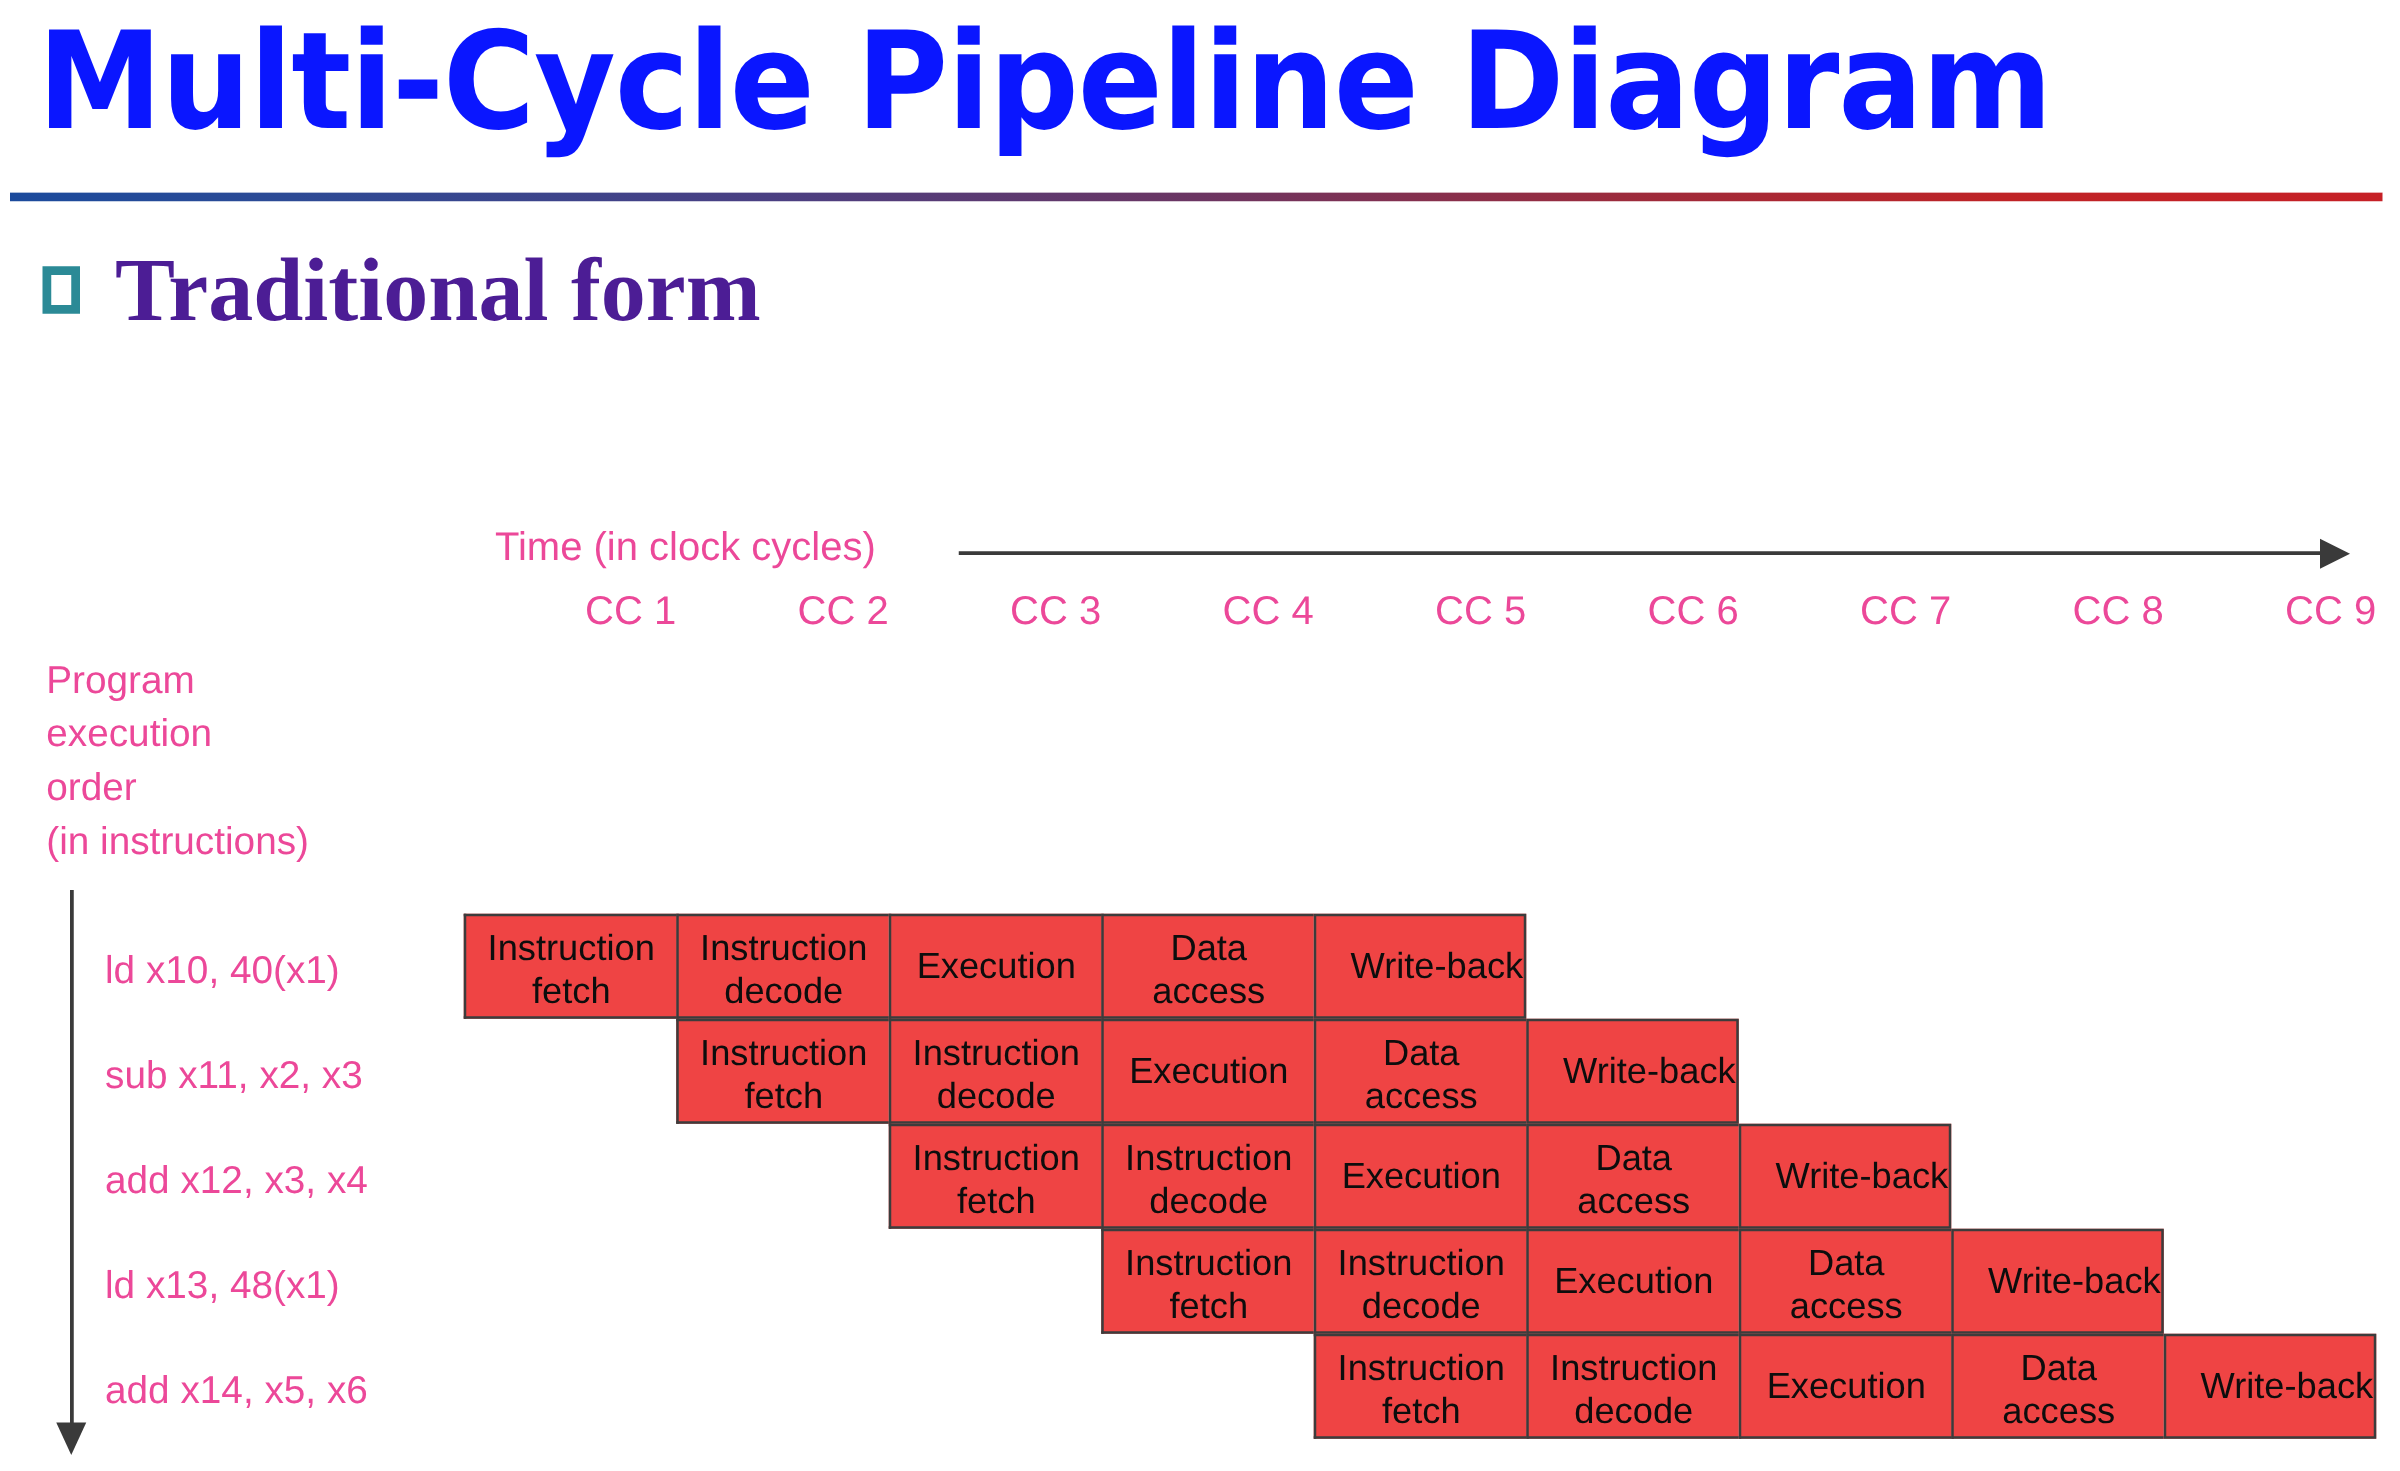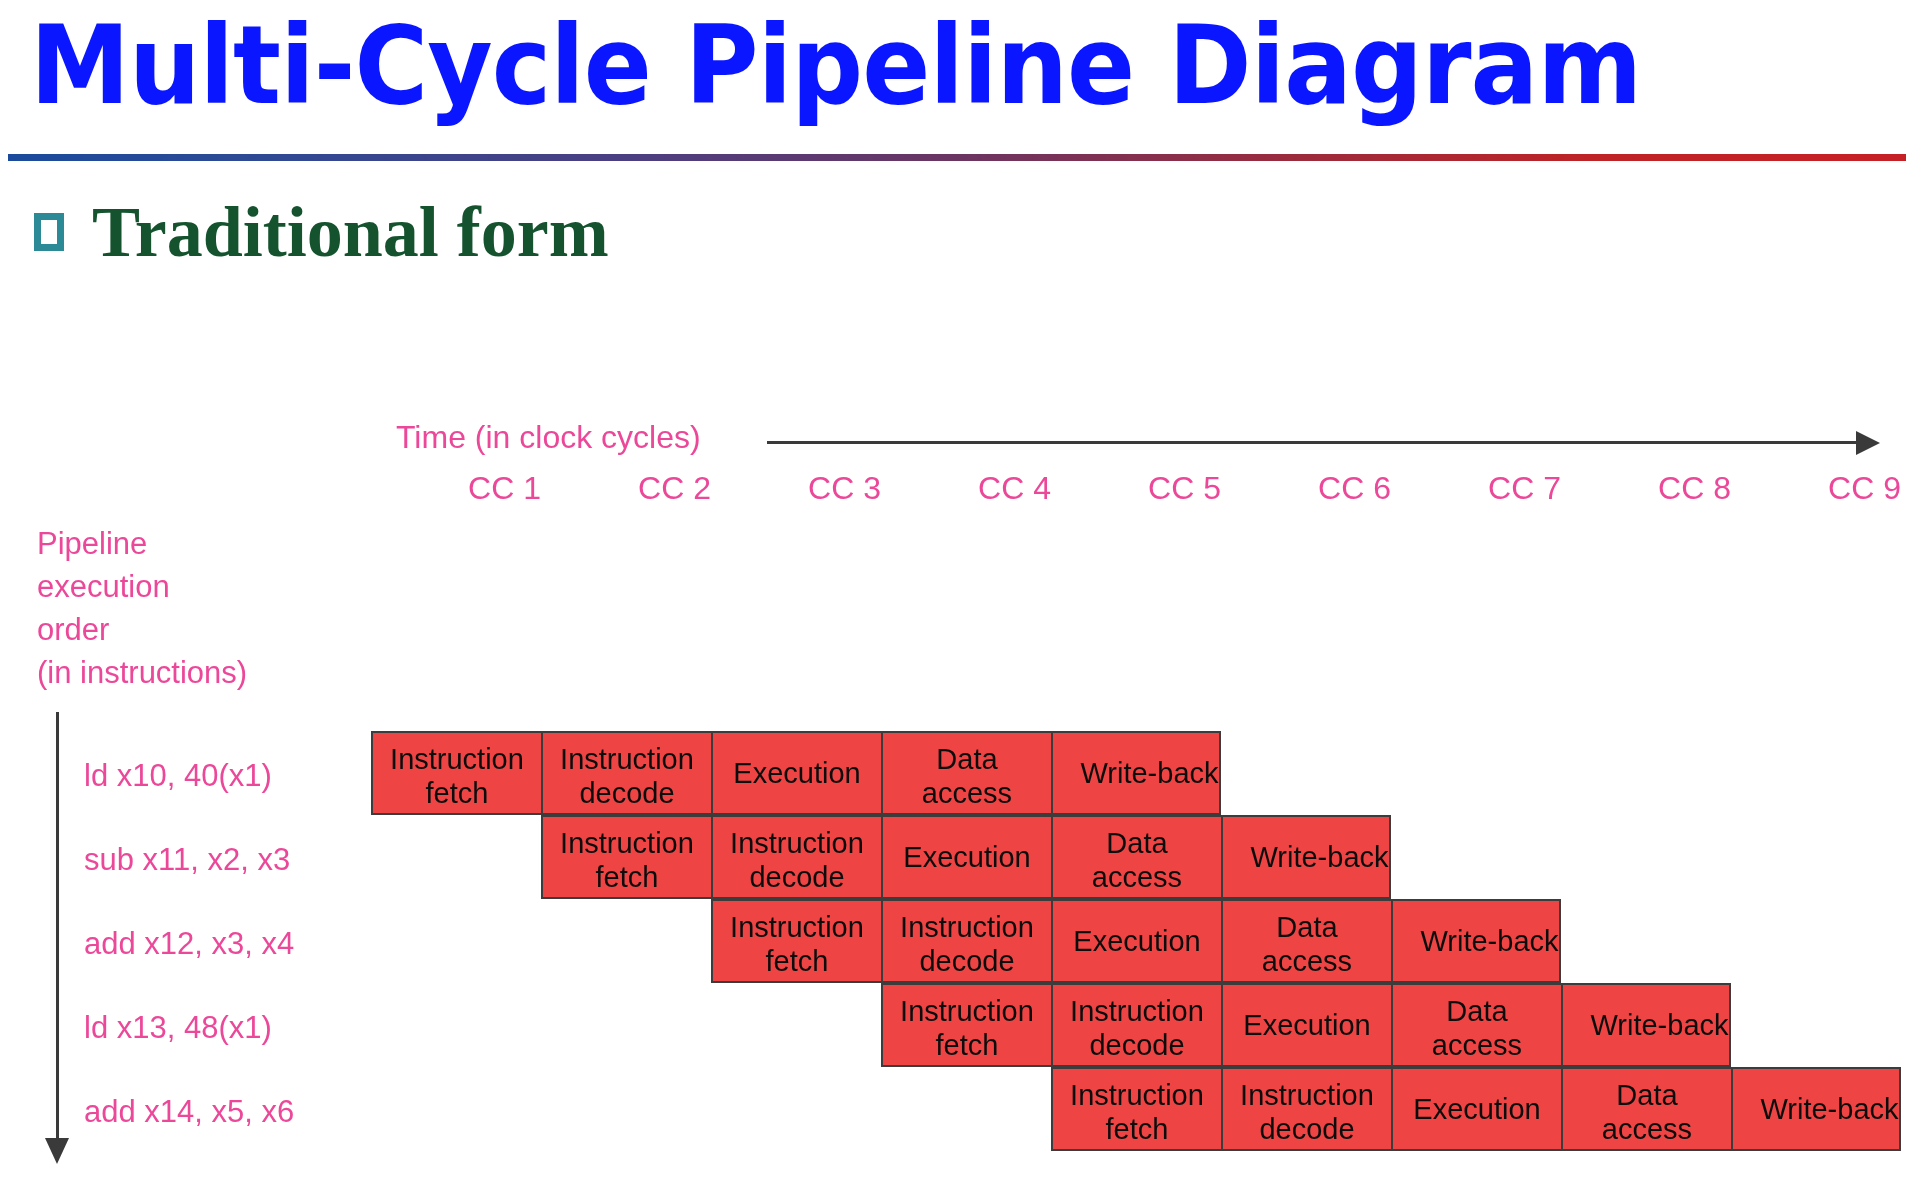--- a/index.html
+++ b/index.html
@@ -72,21 +72,21 @@
     border: 7px solid #2b8a96;
     background: #ffffff;
     box-sizing: border-box;
     margin-right: 28px;
     flex: none;
   }
   #bullet-text {
     font-family: "Liberation Serif", serif;
     font-weight: bold;
     font-size: 72px;
-    color: #14532d;
+    color: #4c1d95;
     line-height: 1;
     white-space: nowrap;
   }
 
   
   #figure {
     position: absolute;
     left: 0;
     top: 0;
     width: 1920px;
@@ -212,21 +212,21 @@
       <div class="fig-text cc-label" style="left: 711px;">CC 3</div>
       <div class="fig-text cc-label" style="left: 881px;">CC 4</div>
       <div class="fig-text cc-label" style="left: 1051px;">CC 5</div>
       <div class="fig-text cc-label" style="left: 1221px;">CC 6</div>
       <div class="fig-text cc-label" style="left: 1391px;">CC 7</div>
       <div class="fig-text cc-label" style="left: 1561px;">CC 8</div>
       <div class="fig-text cc-label" style="left: 1731px;">CC 9</div>
     </div>
 
   <div class="fig-text" id="program-order-label">
-      <div>Pipeline</div>
+      <div>Program</div>
       <div>execution</div>
       <div>order</div>
       <div>(in instructions)</div>
     </div>
 
   <div id="order-arrow-line"></div>
   <div id="order-arrow-head"></div>
 
   <div id="instr-labels">
       <div class="fig-text instr-label" style="top: 758px;">ld x10, 40(x1)</div>

